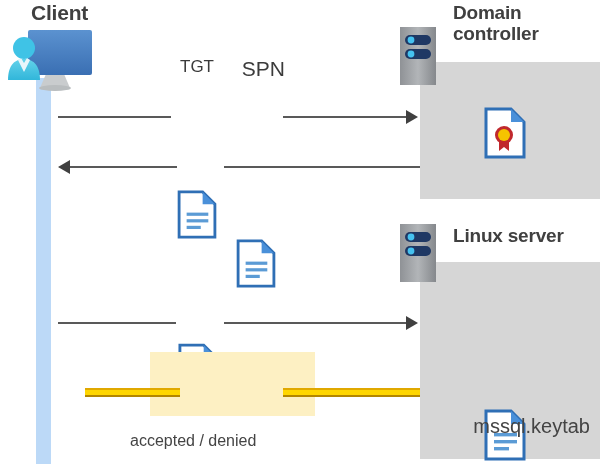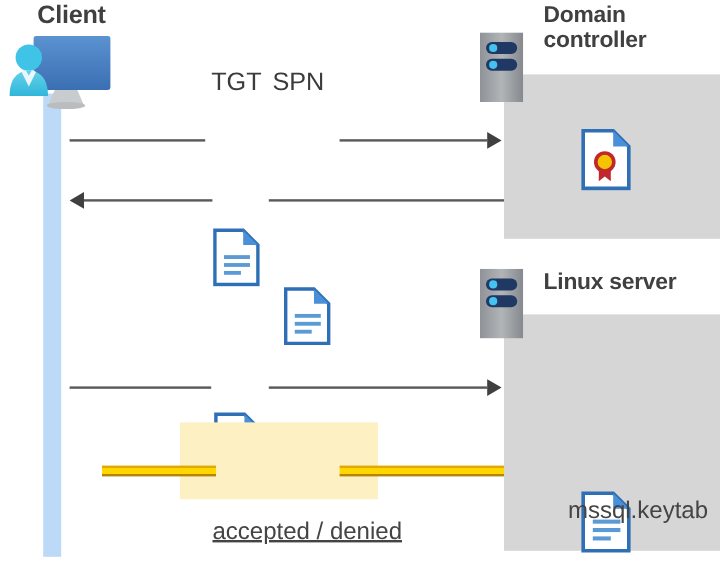--- a/index.html
+++ b/index.html
@@ -169,32 +169,32 @@
       <rect x="10" y="24" width="23" height="3.4" fill="#5b9bd5"></rect>
       <rect x="10" y="31" width="23" height="3.4" fill="#5b9bd5"></rect>
       <rect x="10" y="38" width="15" height="3.4" fill="#5b9bd5"></rect>
     </svg>
   </div>
 
   <div class="abs greylabel" style="left:430px;top:415px;width:160px;text-align:right;font-size:20px;">mssql.keytab</div>
 
   <div class="abs flowline" style="left:58px;top:116px;width:113px;"></div>
 
-  <div class="abs doclabel" style="left:168px;top:57px;width:58px;text-align:center;font-size:21px;">TGT</div>
+  <div class="abs doclabel" style="left:168px;top:57px;width:58px;text-align:center;font-size:17px;">TGT</div>
   <div class="abs docicon" style="left:177px;top:86px;width:40px;height:49px;">
     <svg viewBox="0 0 42 52">
       <path d="M2 2 H27 L40 15 V50 H2 Z" fill="#ffffff" stroke="#2f6fb5" stroke-width="3"></path>
       <path d="M27 2 L40 15 H27 Z" fill="#4a90d9"></path>
       <rect x="10" y="24" width="23" height="3.4" fill="#5b9bd5"></rect>
       <rect x="10" y="31" width="23" height="3.4" fill="#5b9bd5"></rect>
       <rect x="10" y="38" width="15" height="3.4" fill="#5b9bd5"></rect>
     </svg>
   </div>
 
-  <div class="abs doclabel" style="left:227px;top:57px;width:58px;text-align:left;font-size:21px;">SPN</div>
+  <div class="abs doclabel" style="left:227px;top:57px;width:58px;text-align:right;font-size:21px;">SPN</div>
   <div class="abs docicon" style="left:236px;top:86px;width:40px;height:49px;">
     <svg viewBox="0 0 42 52">
       <path d="M2 2 H27 L40 15 V50 H2 Z" fill="#ffffff" stroke="#2f6fb5" stroke-width="3"></path>
       <path d="M27 2 L40 15 H27 Z" fill="#4a90d9"></path>
       <rect x="10" y="24" width="23" height="3.4" fill="#5b9bd5"></rect>
       <rect x="10" y="31" width="23" height="3.4" fill="#5b9bd5"></rect>
       <rect x="10" y="38" width="15" height="3.4" fill="#5b9bd5"></rect>
     </svg>
   </div>
 
@@ -220,15 +220,15 @@
   <div class="abs flowline" style="left:58px;top:322px;width:118px;"></div>
 
   <div class="abs flowline" style="left:224px;top:322px;width:182px;"></div>
   <div class="abs arrowR" style="left:406px;top:316px;"></div>
 
   <div class="abs highlight" style="left:150px;top:352px;width:165px;height:64px;"></div>
 
   <div class="abs goldline" style="left:283px;top:388px;width:137px;"></div>
   <div class="abs goldline" style="left:85px;top:388px;width:95px;"></div>
 
-  <div class="abs greylabel" style="left:130px;top:432px;width:205px;text-align:right;font-size:20px;text-decoration:underline;">accepted / denied</div>
+  <div class="abs greylabel" style="left:130px;top:432px;width:205px;text-align:left;font-size:16px;">accepted / denied</div>
 
 </div>
 
 </body></html>

